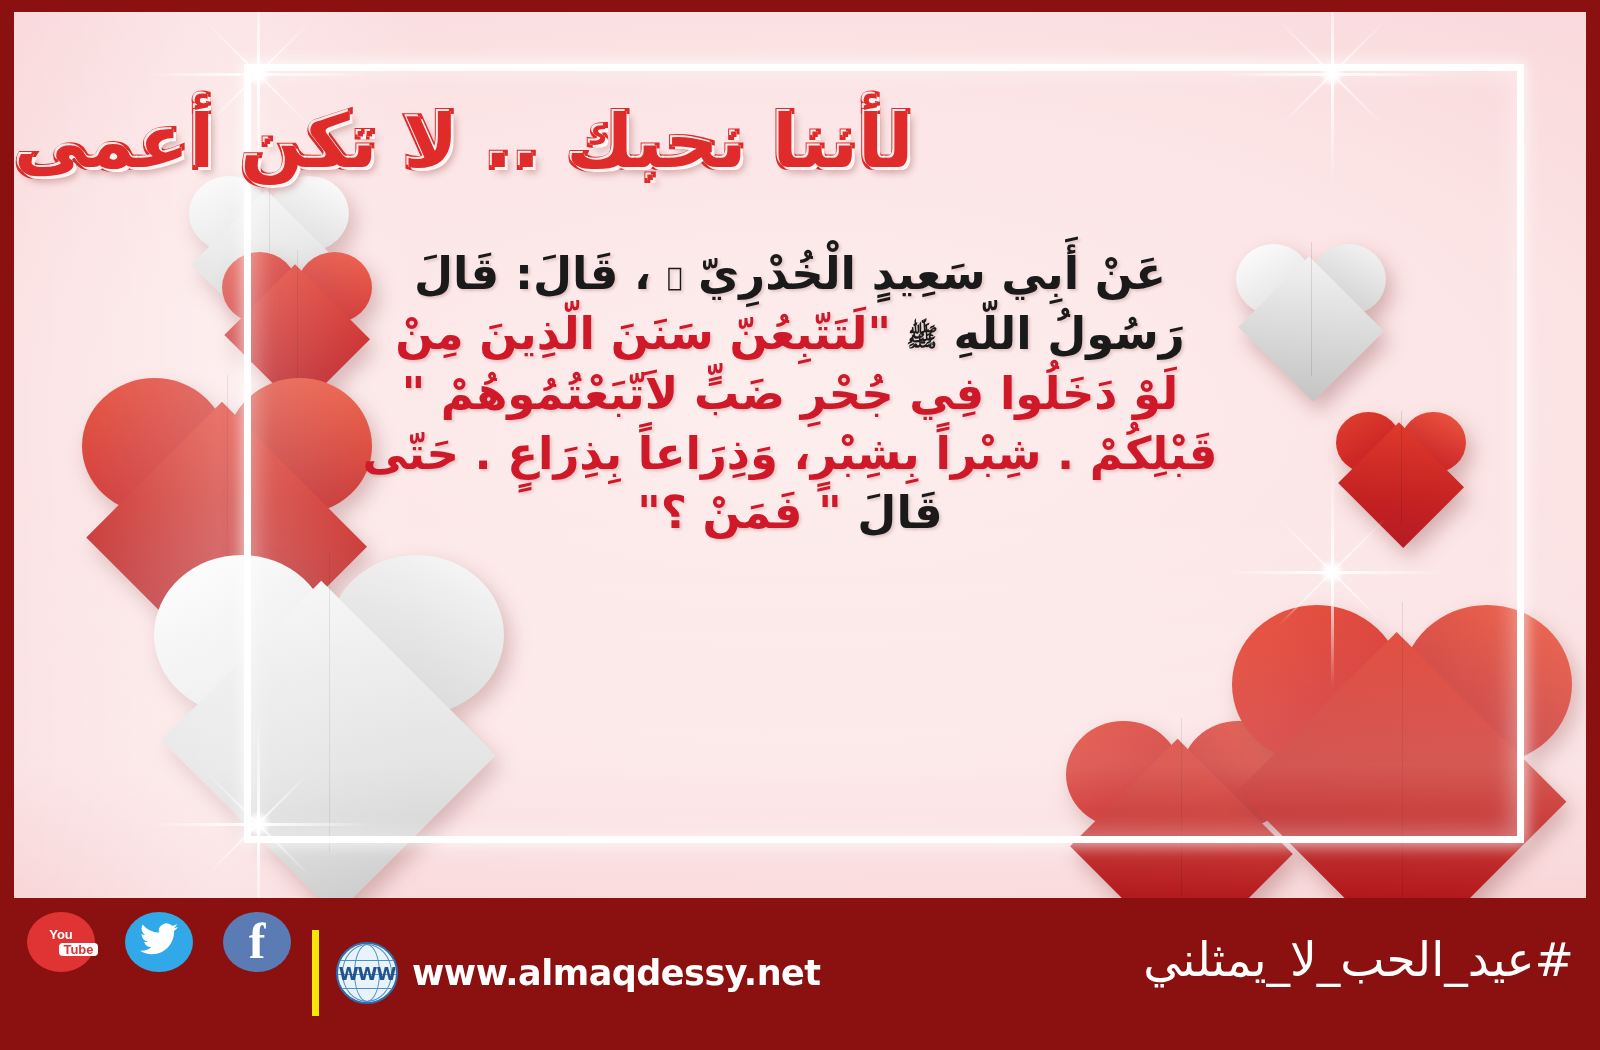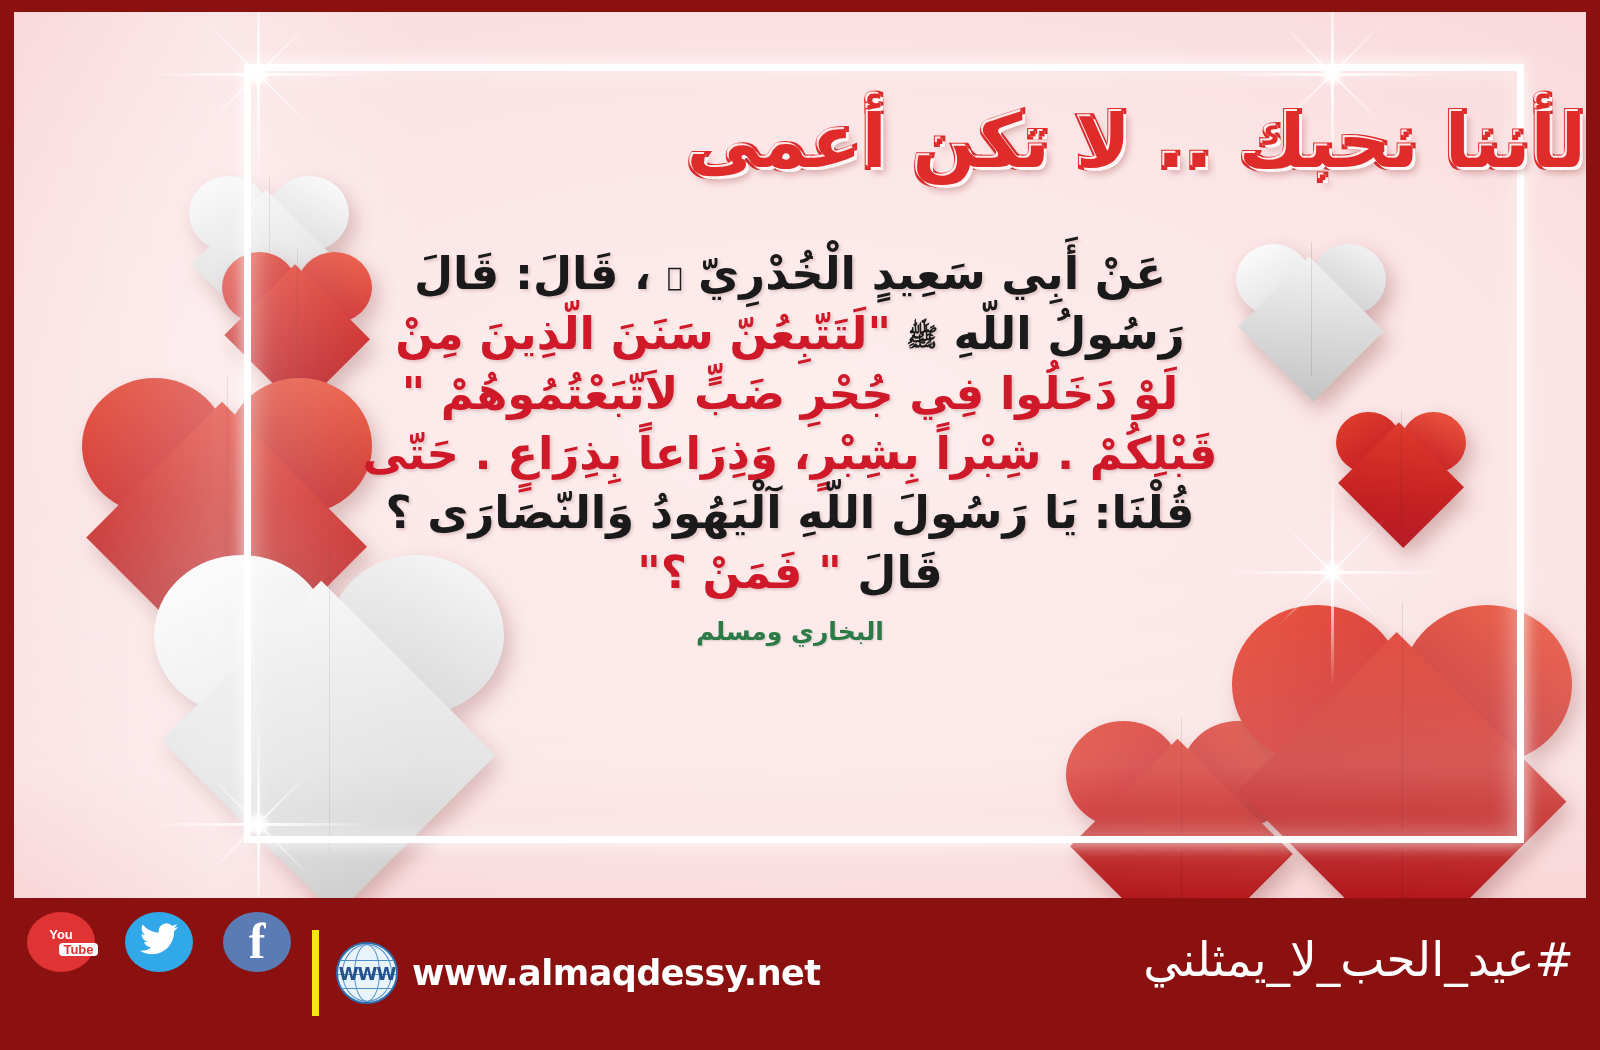--- a/index.html
+++ b/index.html
@@ -71,21 +71,21 @@
     left:50%;top:3%;width:1px;height:94%;
     background:rgba(0,0,0,.10);
     position:absolute;z-index:5;
   }
 
   .sh{filter:drop-shadow(6px 10px 10px rgba(120,40,40,.30));}
 
   
   .headline{
     position:absolute;left:0;right:0;top:86px;
-    text-align:right;z-index:12;
+    text-align:left;z-index:12;
     font-size:74px;font-weight:bold;
     letter-spacing:-1px;
     color:#d8232a;
     -webkit-text-stroke:2px #d8232a;
     text-shadow:
       0 0 0 #fff,
       3px 3px 0 rgba(255,255,255,.95),
       -2px -2px 0 rgba(255,255,255,.9),
       5px 6px 7px rgba(150,60,60,.35);
     direction:rtl;
@@ -315,29 +315,25 @@
       </div>
 
       <div class="ln">
         <span class="r">لَوْ دَخَلُوا فِي جُحْرِ ضَبٍّ لاَتّبَعْتُمُوهُمْ "</span>
       </div>
 
       <div class="ln">
         <span class="r">قَبْلِكُمْ . شِبْراً بِشِبْرٍ، وَذِرَاعاً بِذِرَاعٍ . حَتّى</span>
       </div>
 
-      <div class="ln">
-        <span class="k">قُلْنَا: يَا رَسُولَ اللّهِ آلْيَهُودُ وَالنّصَارَى ؟</span>
-      </div>
 
       <div class="ln">
         <span class="k">قَالَ </span><span class="r">" فَمَنْ ؟"</span>
       </div>
 
-      <div class="src">البخاري ومسلم</div>
     </div>
 
   </div>
 
   <div class="footer">
 
     <div class="socials">
       <div class="sIcons">
         <div class="sIcon fb">
           <span class="g">f</span>

